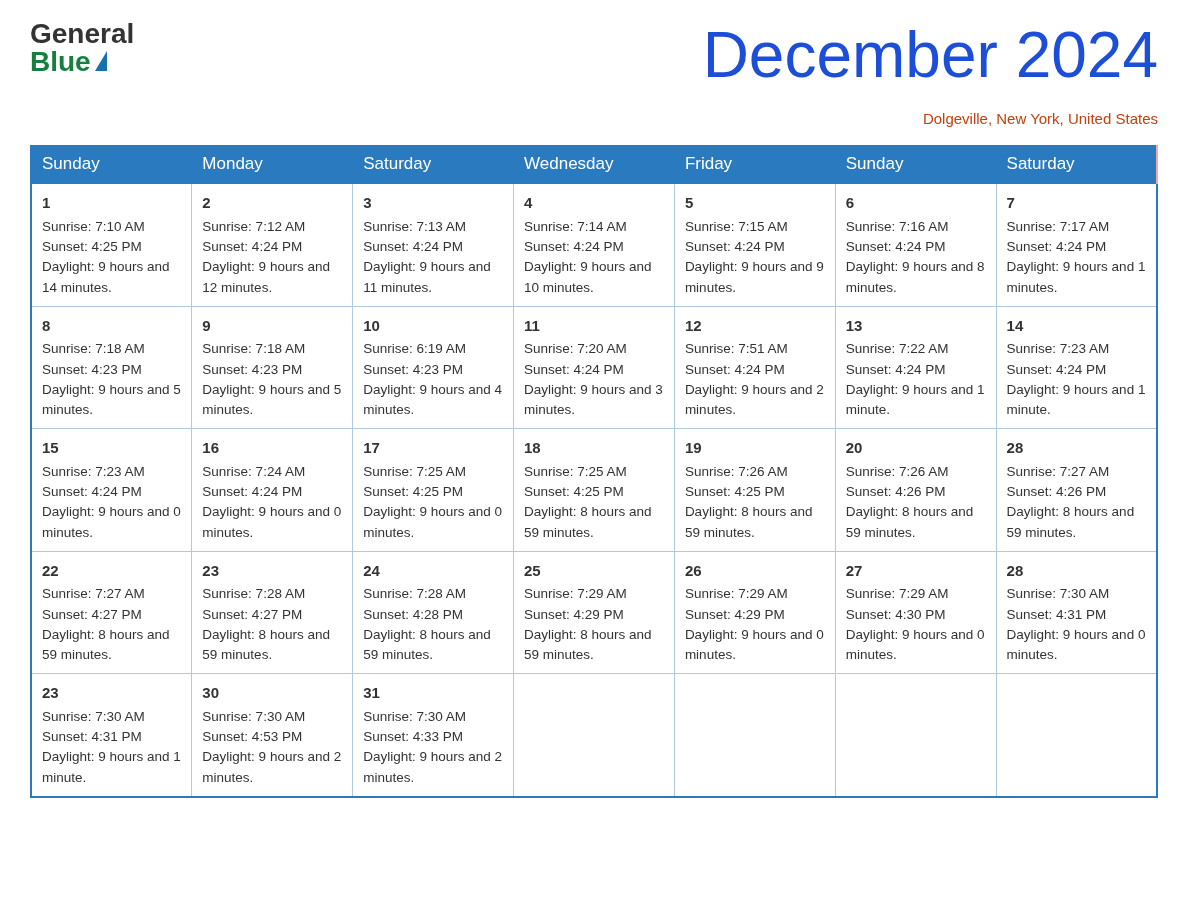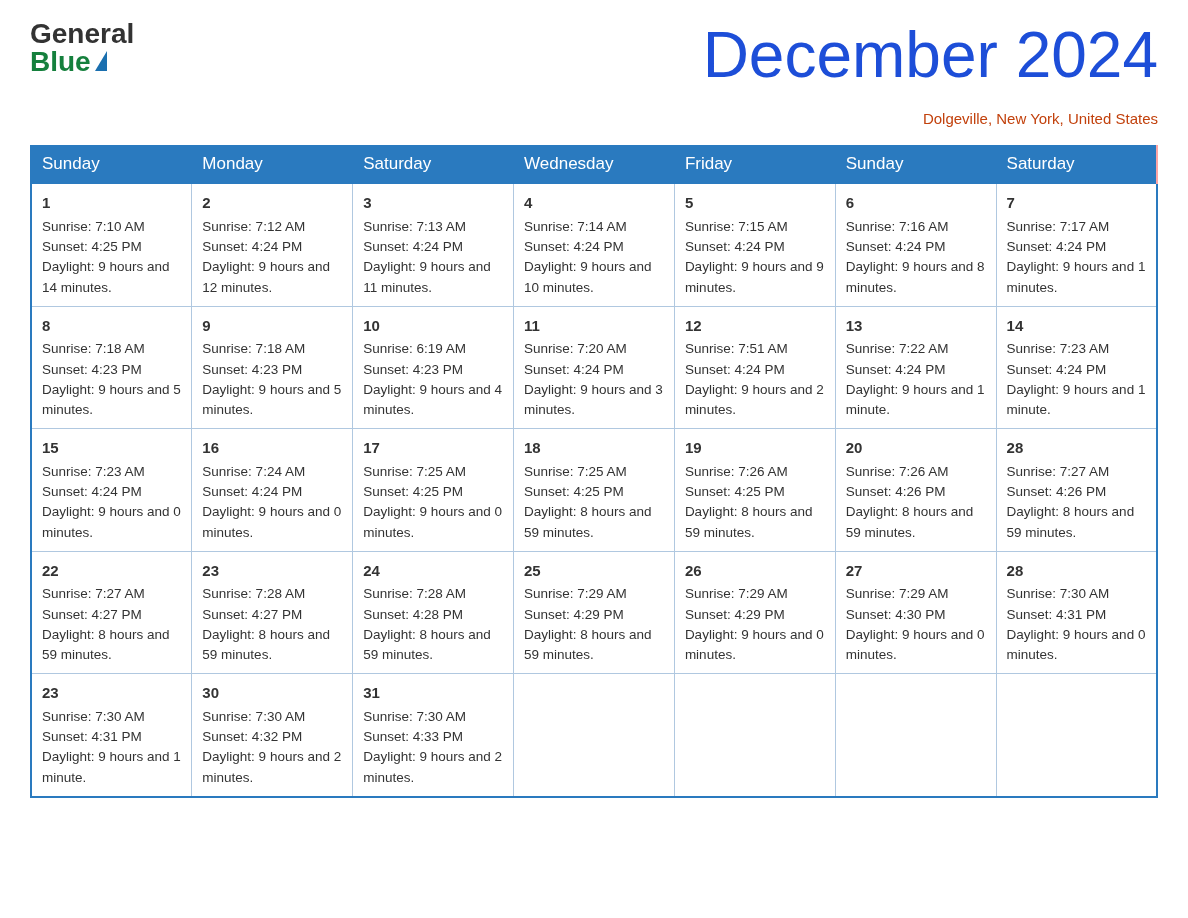--- a/index.html
+++ b/index.html
@@ -184,21 +184,21 @@
         <td><span class="day-num">22</span><span>Sunrise: 7:27 AM</span><br><span>Sunset: 4:27 PM</span><br><span>Daylight: 8 hours and 59 minutes.</span></td>
         <td><span class="day-num">23</span><span>Sunrise: 7:28 AM</span><br><span>Sunset: 4:27 PM</span><br><span>Daylight: 8 hours and 59 minutes.</span></td>
         <td><span class="day-num">24</span><span>Sunrise: 7:28 AM</span><br><span>Sunset: 4:28 PM</span><br><span>Daylight: 8 hours and 59 minutes.</span></td>
         <td><span class="day-num">25</span><span>Sunrise: 7:29 AM</span><br><span>Sunset: 4:29 PM</span><br><span>Daylight: 8 hours and 59 minutes.</span></td>
         <td><span class="day-num">26</span><span>Sunrise: 7:29 AM</span><br><span>Sunset: 4:29 PM</span><br><span>Daylight: 9 hours and 0 minutes.</span></td>
         <td><span class="day-num">27</span><span>Sunrise: 7:29 AM</span><br><span>Sunset: 4:30 PM</span><br><span>Daylight: 9 hours and 0 minutes.</span></td>
         <td><span class="day-num">28</span><span>Sunrise: 7:30 AM</span><br><span>Sunset: 4:31 PM</span><br><span>Daylight: 9 hours and 0 minutes.</span></td>
       </tr>
       <tr>
         <td><span class="day-num">23</span><span>Sunrise: 7:30 AM</span><br><span>Sunset: 4:31 PM</span><br><span>Daylight: 9 hours and 1 minute.</span></td>
-        <td><span class="day-num">30</span><span>Sunrise: 7:30 AM</span><br><span>Sunset: 4:32 PM</span><br><span>Daylight: 9 hours and 2 minutes.</span></td>
+        <td><span class="day-num">30</span><span>Sunrise: 7:30 AM</span><br><span>Sunset: 4:53 PM</span><br><span>Daylight: 9 hours and 2 minutes.</span></td>
         <td><span class="day-num">31</span><span>Sunrise: 7:30 AM</span><br><span>Sunset: 4:33 PM</span><br><span>Daylight: 9 hours and 2 minutes.</span></td>
         <td class="empty"></td>
         <td class="empty"></td>
         <td class="empty"></td>
         <td class="empty"></td>
       </tr>
     </tbody>
 </table>
 
 </body></html>

